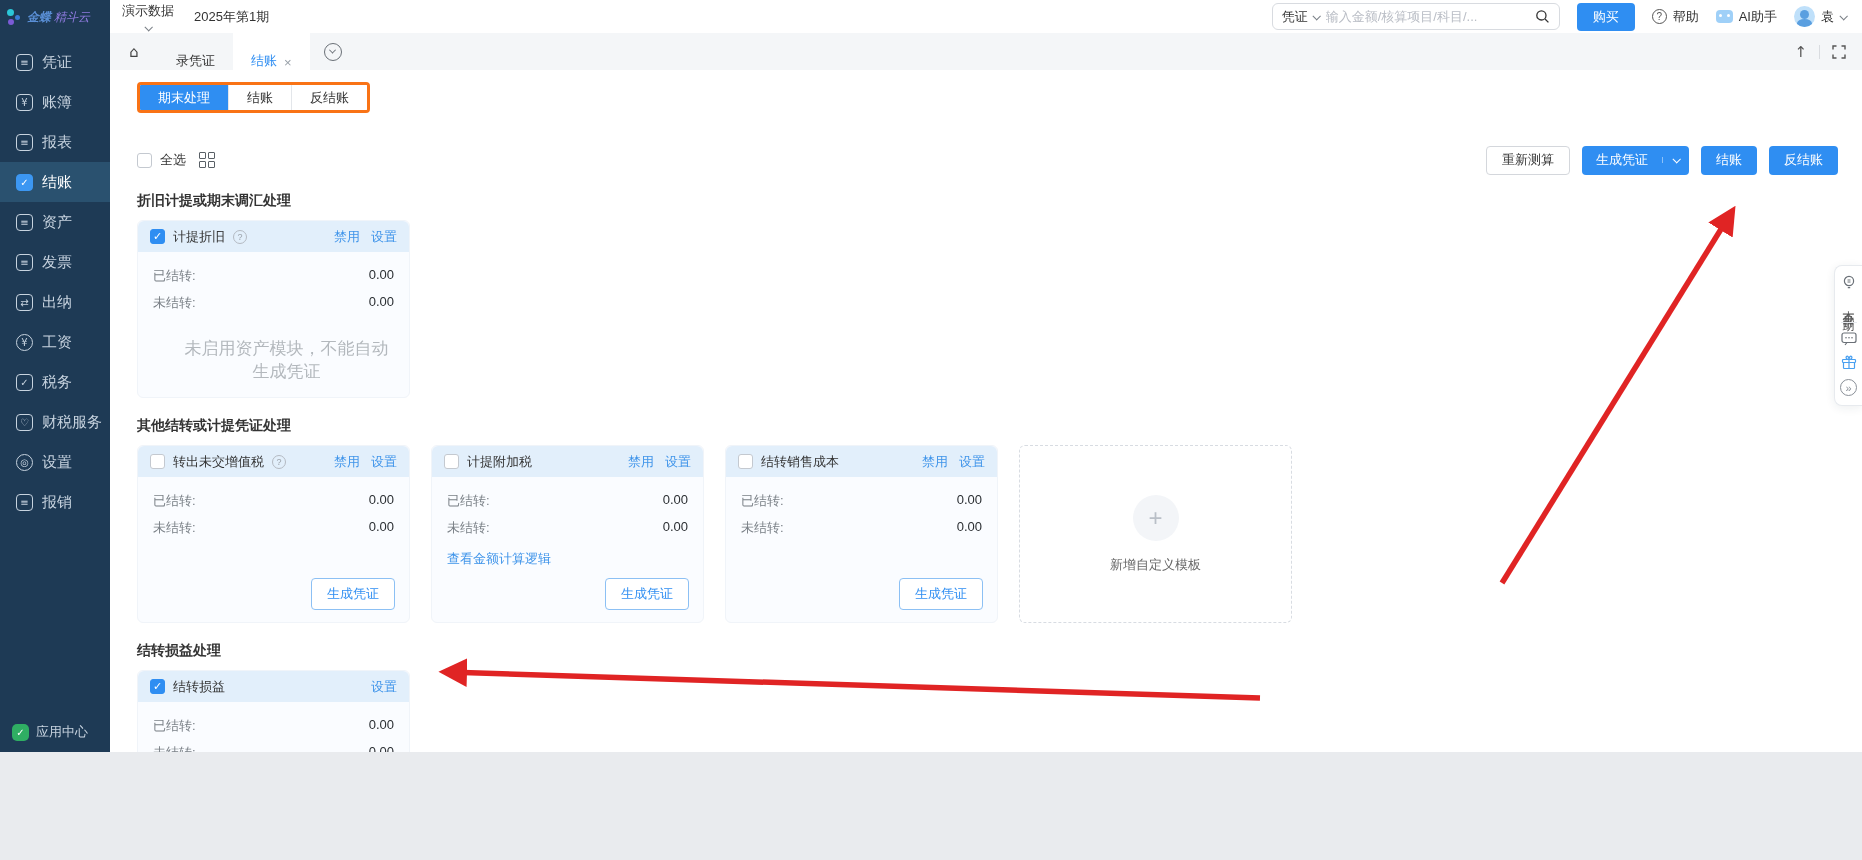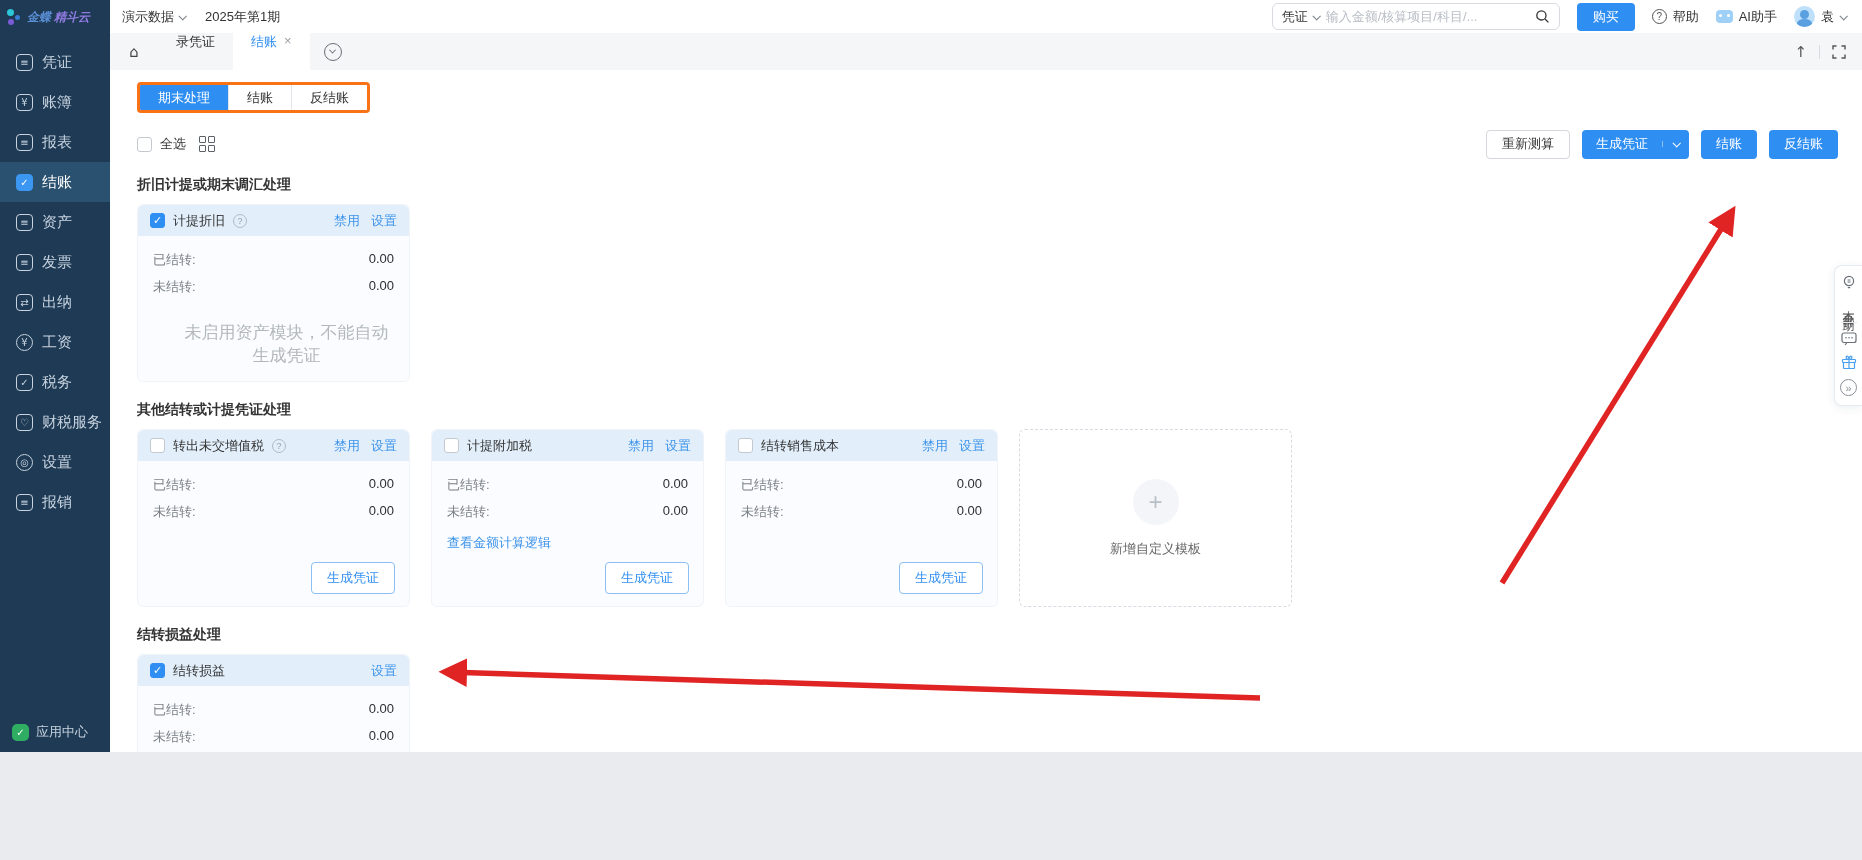--- a/index.html
+++ b/index.html
@@ -13,72 +13,72 @@
 
   
   .sidebar{width:110px;background:var(--sidebar-bg);color:#c7d3df;display:flex;flex-direction:column;flex-shrink:0;}
   .logo{height:34px;display:flex;align-items:center;padding-left:6px;gap:3px;flex-shrink:0;}
   .logo-dots{position:relative;width:18px;height:20px;flex-shrink:0;}
   .logo-dots i{position:absolute;border-radius:50%;}
   .d1{width:7px;height:7px;background:#2bc7d8;left:1px;top:2px;}
   .d2{width:5px;height:5px;background:#3a7bd5;left:9px;top:8px;}
   .d3{width:6px;height:6px;background:#7b5bd6;left:2px;top:12px;}
   .brand1{font-size:12px;font-weight:bold;color:#5a8fd6;font-style:italic;}
-  .brand2{font-size:12px;font-weight:bold;color:#8f7be0;font-style:italic;}
+  .brand2{font-size:12px;font-weight:normal;color:#8f7be0;font-style:italic;}
   .nav{flex:1;padding-top:8px;}
   .nav-item{height:40px;display:flex;align-items:center;padding-left:16px;gap:9px;font-size:15px;cursor:pointer;}
   .nav-item.active{background:var(--sidebar-active);color:#fff;}
   .nav-icon{width:17px;height:17px;border:1.3px solid currentColor;border-radius:4px;display:flex;align-items:center;justify-content:center;font-size:10px;font-family:"DejaVu Sans",sans-serif;flex-shrink:0;}
   .nav-icon.round{border-radius:50%;}
   .nav-item.active .nav-icon{background:#3c97f2;border-color:#3c97f2;color:#fff;}
   .sidebar-footer{height:40px;display:flex;align-items:center;padding-left:12px;gap:7px;font-size:13px;cursor:pointer;}
   .app-center-icon{width:17px;height:17px;background:var(--green);border-radius:5px;color:#fff;font-size:10px;display:flex;align-items:center;justify-content:center;font-family:"DejaVu Sans",sans-serif;}
 
   
   .main{flex:1;display:flex;flex-direction:column;position:relative;min-width:0;}
 
   .topbar{height:33px;background:#fff;display:flex;align-items:center;padding:0 16px 0 12px;gap:20px;flex-shrink:0;}
-  .account,.period{font-size:13px;color:#333;display:flex;align-items:center;gap:5px;}
+  .account,.period{font-size:13px;color:#333;display:flex;align-items:center;gap:5px;flex-direction:column;}
   .chev{width:6px;height:6px;border-right:1.4px solid #7a8087;border-bottom:1.4px solid #7a8087;transform:rotate(45deg) translateY(-1px);display:inline-block;}
   .topbar-right{margin-left:auto;display:flex;align-items:center;gap:17px;}
   .searchbox{width:288px;height:27px;border:1px solid #d8dbe0;border-radius:6px;display:flex;align-items:center;padding:0 9px;gap:7px;background:#fff;}
   .search-cat{font-size:13px;color:#333;display:flex;align-items:center;gap:5px;white-space:nowrap;cursor:pointer;}
   .search-input{border:none;outline:none;flex:1;font-size:13px;color:#333;min-width:0;background:transparent;}
   .search-input::placeholder{color:#b9bdc5;}
   .mag{flex-shrink:0;cursor:pointer;display:flex;}
   .buy-btn{background:var(--accent);color:#fff;font-size:13px;padding:5px 16px;border-radius:4px;border:none;cursor:pointer;}
   .tb-item{display:flex;align-items:center;gap:6px;font-size:13px;color:#333;cursor:pointer;}
   .q-icon{width:15px;height:15px;border:1.2px solid #555;border-radius:50%;font-size:10px;color:#555;display:flex;align-items:center;justify-content:center;}
   .ai-icon{width:17px;height:13px;background:#9fd0f8;border-radius:4px;position:relative;}
   .ai-icon::before{content:"";position:absolute;left:3px;top:4px;width:3px;height:3px;border-radius:50%;background:#fff;}
   .ai-icon::after{content:"";position:absolute;right:3px;top:4px;width:3px;height:3px;border-radius:50%;background:#fff;}
   .avatar{width:21px;height:21px;border-radius:50%;background:#bfe0fa;position:relative;overflow:hidden;}
   .avatar::before{content:"";position:absolute;left:6px;top:4px;width:9px;height:9px;border-radius:50%;background:#5a9fe0;}
   .avatar::after{content:"";position:absolute;left:3px;top:13px;width:15px;height:9px;border-radius:50% 50% 0 0;background:#5a9fe0;}
 
   .tabbar{height:37px;background:#f4f6f8;display:flex;align-items:center;flex-shrink:0;padding-right:16px;}
   .home-btn{width:48px;height:37px;display:flex;align-items:center;justify-content:center;color:#444;font-size:15px;cursor:pointer;font-family:"DejaVu Sans",sans-serif;}
-  .tab{height:37px;display:flex;align-items:flex-start;padding:0 18px;font-size:13px;color:#333;gap:7px;cursor:pointer;}
+  .tab{height:37px;display:flex;align-items:flex-end;padding:0 18px;font-size:13px;color:#333;gap:7px;cursor:pointer;}
   .tab.active{background:#fff;color:var(--accent);}
   .tab-close{color:#98a0a8;font-size:13px;}
   .clock-btn{width:18px;height:18px;border:1.3px solid #6a7077;border-radius:50%;margin-left:14px;display:flex;align-items:center;justify-content:center;cursor:pointer;}
   .clock-btn .chev{width:5px;height:5px;border-color:#6a7077;transform:rotate(45deg) translate(-1px,-1px);}
   .tab-right{margin-left:auto;display:flex;align-items:center;gap:12px;color:#555;}
   .up-ic{font-size:15px;cursor:pointer;font-family:"DejaVu Sans",sans-serif;}
   .vdiv{width:1px;height:14px;background:#d9dce0;}
   .expand-ic{cursor:pointer;display:flex;}
 
   
   .content{flex:1;background:#fff;padding:12px 24px 0 27px;position:relative;overflow:hidden;}
   .seg{display:inline-flex;border:3px solid #f97316;border-radius:4px;overflow:hidden;height:31px;}
   .seg-item{padding:0 18px;display:flex;align-items:center;font-size:13px;color:#333;background:#fff;border-right:1px solid #e3e6ea;cursor:pointer;}
   .seg-item:last-child{border-right:none;}
   .seg-item.active{background:var(--accent);color:#fff;}
 
-  .select-row{margin-top:16px;display:flex;align-items:center;height:30px;}
+  .select-row{margin-top:32px;display:flex;align-items:center;height:30px;}
   .cb{width:15px;height:15px;border:1px solid #c4c9d0;border-radius:3px;background:#fff;flex-shrink:0;cursor:pointer;font-family:"DejaVu Sans",sans-serif;}
   .cb.checked{background:var(--accent);border-color:var(--accent);color:#fff;font-size:11px;display:flex;align-items:center;justify-content:center;}
   .select-label{margin-left:8px;font-size:13px;color:#333;}
   .grid-icon{margin-left:13px;display:grid;grid-template-columns:7px 7px;gap:2px;cursor:pointer;}
   .grid-icon i{width:7px;height:7px;border:1.3px solid #596066;border-radius:1px;}
   .actions{margin-left:auto;display:flex;gap:12px;}
   .btn{height:29px;display:inline-flex;align-items:center;border-radius:4px;font-size:13px;padding:0 15px;cursor:pointer;border:none;}
   .btn-plain{background:#fff;border:1px solid #d4d7dc;color:#333;}
   .btn-primary{background:var(--accent);color:#fff;}
   .btn-split{display:inline-flex;padding:0;overflow:hidden;}

